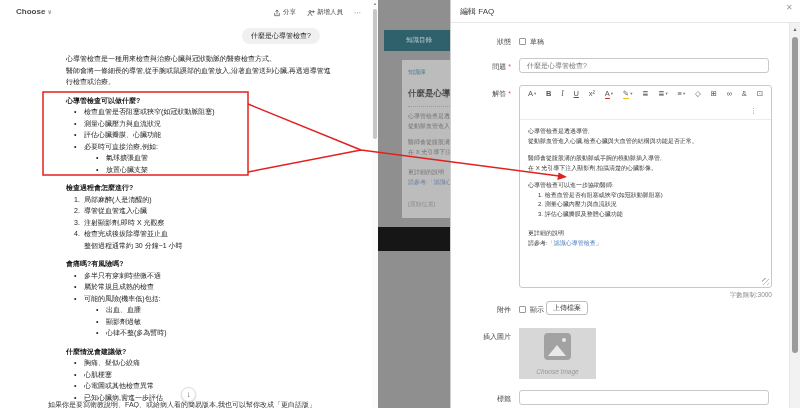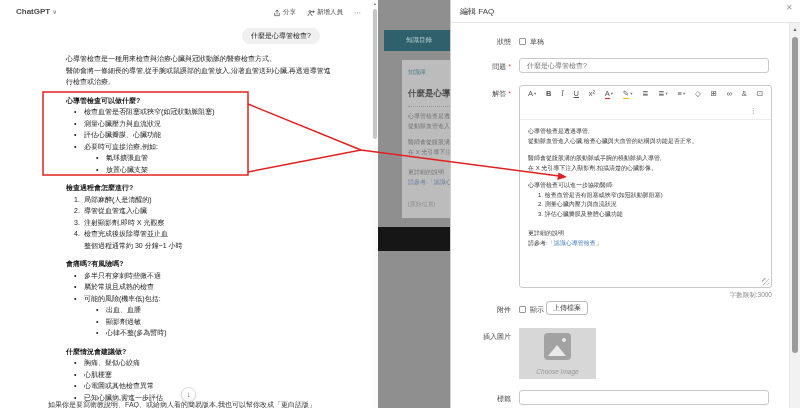--- a/index.html
+++ b/index.html
@@ -93,21 +93,21 @@
               font-size:6.5px;color:#979797;}
 
   
   .annot{position:absolute;left:0;top:0;width:800px;height:408px;z-index:60;pointer-events:none;}
 </style>
 </head>
 <body>
 
 <div class="chat">
   <div class="chat-brand">
-    <span>ChatGPT</span><span class="car">∨</span>
+    <span>Choose</span><span class="car">∨</span>
   </div>
   <div class="chat-actions">
     <span class="act">
       <svg width="8" height="8" viewBox="0 0 24 24" fill="none" stroke="#3d3d3d" stroke-width="2" stroke-linecap="round" stroke-linejoin="round">
           <path d="M12 15V4M8 7l4-4 4 4M5 13v7h14v-7"></path>
         </svg>
       <span>分享</span>
     </span>
     <span class="act">
       <svg width="8" height="8" viewBox="0 0 24 24" fill="none" stroke="#3d3d3d" stroke-width="2" stroke-linecap="round" stroke-linejoin="round">

